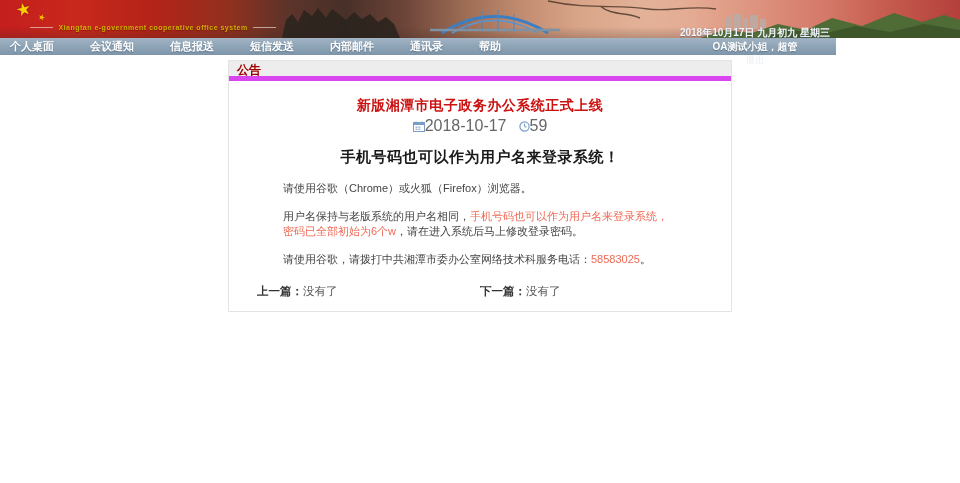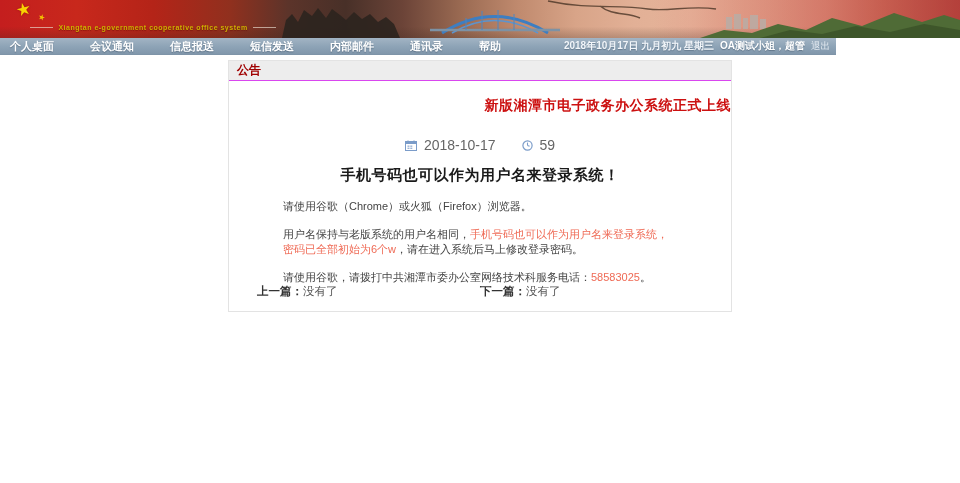--- a/index.html
+++ b/index.html
@@ -47,43 +47,43 @@
     background:linear-gradient(180deg,#a2b4c4 0%,#8da3b6 55%,#8197ab 100%);
     border-bottom:1px solid #7e94a8;
     display:flex; align-items:center; color:#fff; font-size:11px;
   }
   .nav-items { display:flex; align-items:center; }
   .nav-item {
     font-weight:bold; padding:0 14px 0 10px; margin-right:12px; cursor:pointer;
     text-shadow:0 1px 1px rgba(70,90,110,.6); white-space:nowrap;
   }
   .nav-right {
-    margin-left:auto; display:flex; align-items:center; gap:6px; padding-right:6px;
-    font-size:10px; white-space:nowrap;
+    margin-left:auto; display:flex; align-items:center; padding-right:6px;
+    font-size:10px; white-space:nowrap;flex-direction:column;
   }
   .nav-date { color:#f2f6fa; font-weight:bold; text-shadow:0 1px 1px rgba(70,90,110,.5); }
   .nav-user { color:#ffffff; font-weight:bold; text-shadow:0 1px 1px rgba(70,90,110,.6); }
   .nav-logout { color:#e8eef4; font-size:9.5px; cursor:pointer; }
 
   
   .panel {
     position:absolute; left:228px; top:60px; width:504px; height:252px;
     background:#ffffff; border:1px solid #e3e3e3;
   }
   .panel-header {
-    height:20px; line-height:19px; background:#ededed; border-bottom:1px solid #d946ef;
+    height:20px; line-height:19px; background:#ededed; border-bottom:5px solid #d946ef;
     color:#a00000; font-size:12px; font-weight:bold; padding-left:8px;
   }
   .art-title {
-    margin-top:16px; text-align:right; color:#cc1111; font-size:14px; font-weight:bold;
+    margin-top:16px; text-align:center; color:#cc1111; font-size:14px; font-weight:bold;
     letter-spacing:.5px;
   }
   .art-meta {
-    margin-top:22px; display:flex; justify-content:center; align-items:center; gap:7px;
-    color:#666; font-size:14px;
+    margin-top:2px; display:flex; justify-content:center; align-items:center; 
+    color:#666; font-size:16px;
   }
   .art-meta .gap { width:12px; }
   .meta-icon { display:inline-block; vertical-align:middle; }
   .art-subtitle {
     margin-top:13px; text-align:center; color:#1a1a1a; font-size:15px; font-weight:bold;
     letter-spacing:.5px;
   }
   .art-body { padding:14px 54px 0 54px; color:#444; font-size:11px; line-height:1.35; }
   .art-body p { margin-bottom:13px; }
   .red-inline { color:#ef6a55; }

